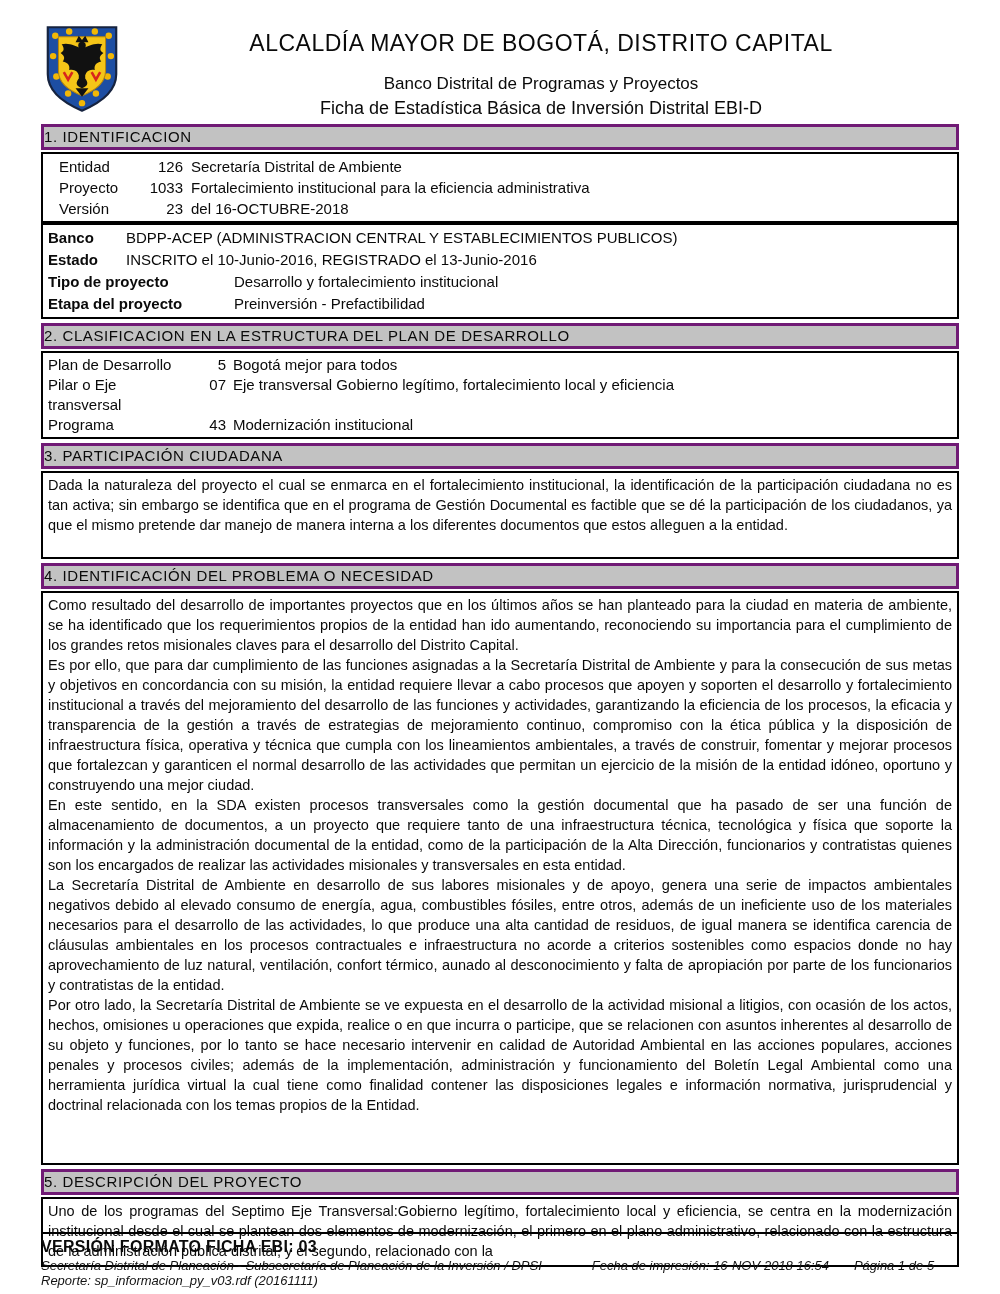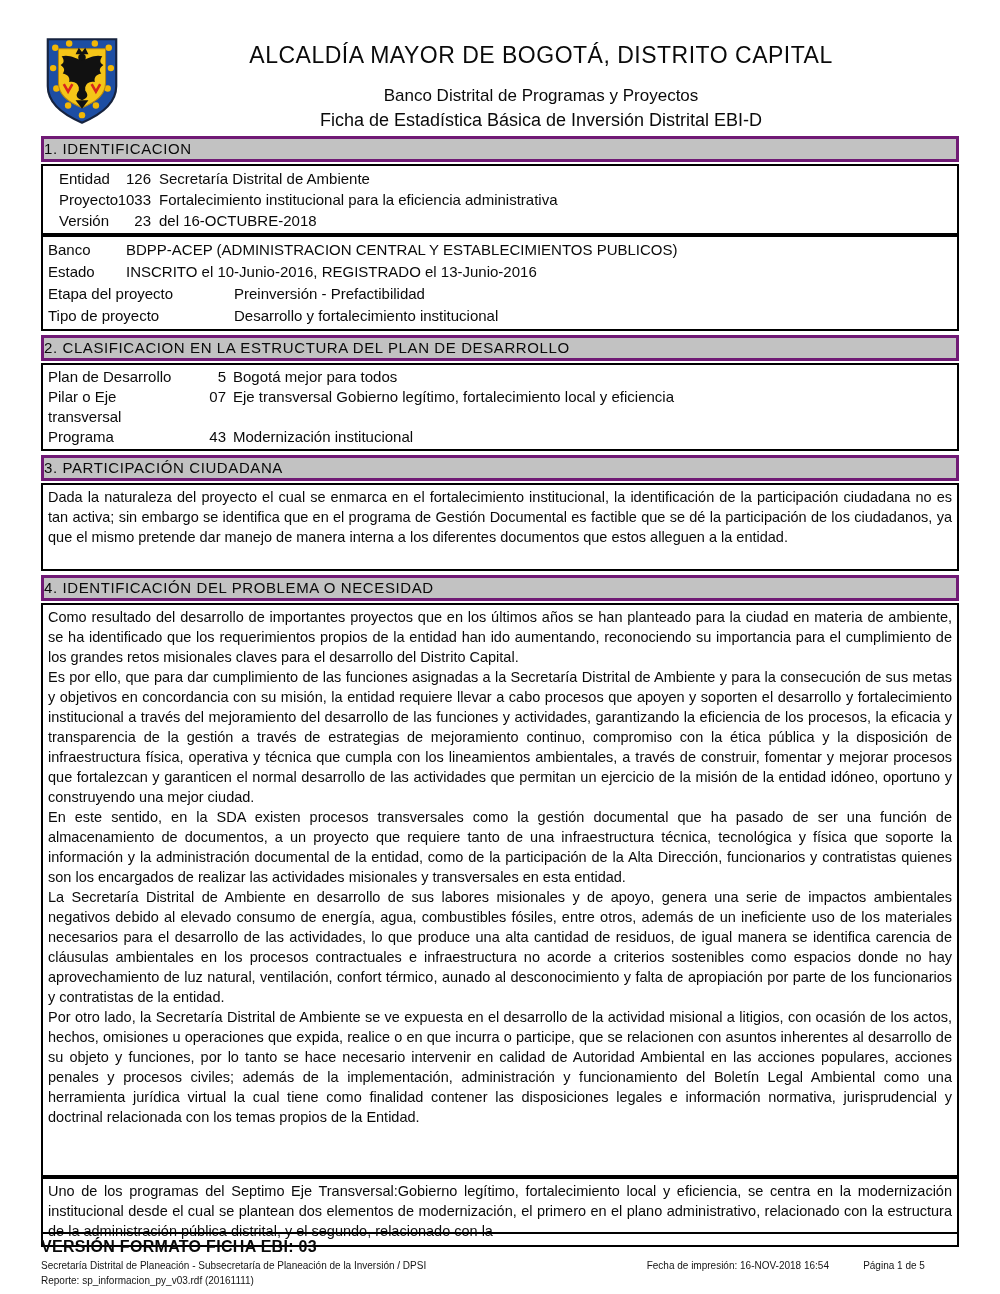--- a/index.html
+++ b/index.html
@@ -3,60 +3,60 @@
 <meta charset="utf-8">
 <style>
   html,body{margin:0;padding:0;}
   body{
     width:1000px;height:1294px;background:#ffffff;position:relative;
     font-family:"Liberation Sans", sans-serif;color:#0a0a0a;
     -webkit-font-smoothing:antialiased;overflow:hidden;
   }
   .content{margin:0 41px;}
   
-  .doc-header{display:flex;align-items:flex-start;padding-top:36px;}
+  .doc-header{display:flex;align-items:flex-start;padding-top:24px;}
   .logo{width:80px;flex:0 0 80px;margin-left:2px;}
   .titles{flex:1;text-align:center;padding-top:6px;}
   .org{font-size:23px;letter-spacing:.5px;white-space:nowrap;}
   .sub1{font-size:17px;margin-top:17px;}
   .sub2{font-size:18px;margin-top:4px;}
   
   .bar{
     background:#c2c2c2;border:3px solid #701a75;text-align:left;
     font-size:15px;letter-spacing:.6px;height:20px;line-height:20px;
     margin-top:4px;margin-bottom:2px;
   }
   .box{border:2px solid #000;background:#fff;padding:2px 5px;}
   .box.stack-top{border-bottom-width:2px;padding-left:16px;}
   .box.stack-bottom{margin-top:0;}
   
   .kv{display:flex;font-size:15px;line-height:21px;}
   .kv .k{flex:0 0 auto;}
-  .kv .code{text-align:right;white-space:nowrap;}
+  .kv .code{text-align:right;white-space:nowrap;margin-left:32px;}
   .kv .t{margin-left:8px;flex:1;}
   .s1a .k{width:58px;}
   .s1a .code{width:34px;}
   .s1b{line-height:22px;}
-  .s1b .k{width:70px;}
+  .s1b .k{width:70px;font-weight:bold;}
   .s1b.wide .k{width:178px;}
   .s2row{line-height:20px;}
   .s2row .k{width:136px;}
   .s2row .code{width:24px;margin-left:18px;}
   .s2row .t{margin-left:7px;}
   
   .txt{font-size:14.5px;line-height:20px;text-align:justify;}
   .txt p{margin:0;}
   .box.tall{min-height:566px;}
   .box.s3h{min-height:80px;}
   .box.s5h{min-height:62px;}
   
   .footer{position:absolute;left:41px;right:41px;bottom:6px;}
   .frule{border-top:2px solid #000;margin-bottom:4px;}
   .fversion{font-size:16px;letter-spacing:.3px;margin-bottom:2px;font-weight:bold;}
-  .frow{display:flex;font-size:10px;line-height:15px;color:#141414;}
+  .frow{display:flex;font-size:13px;line-height:15px;color:#141414;font-style:italic;}
   .frow .fl{flex:1;}
   .frow .fd{flex:0 0 auto;}
   .frow .fp{flex:0 0 130px;text-align:center;}
   .frow .fr{flex:0 0 auto;text-align:right;}
 </style>
 </head>
 <body>
 
 <div class="content">
 
@@ -118,26 +118,26 @@
   <div class="box stack-bottom">
     <div class="kv s1b">
       <span class="k">Banco</span>
       <span class="t">BDPP-ACEP (ADMINISTRACION CENTRAL Y ESTABLECIMIENTOS PUBLICOS)</span>
     </div>
     <div class="kv s1b">
       <span class="k">Estado</span>
       <span class="t">INSCRITO el 10-Junio-2016, REGISTRADO el 13-Junio-2016</span>
     </div>
     <div class="kv s1b wide">
+      <span class="k">Tipo de proyecto</span>
+      <span class="t">Desarrollo y fortalecimiento institucional</span>
+    </div>
+    <div class="kv s1b wide">
       <span class="k">Etapa del proyecto</span>
       <span class="t">Preinversión - Prefactibilidad</span>
-    </div>
-    <div class="kv s1b wide">
-      <span class="k">Tipo de proyecto</span>
-      <span class="t">Desarrollo y fortalecimiento institucional</span>
     </div>
   </div>
 
   <div class="bar">2. CLASIFICACION EN LA ESTRUCTURA DEL PLAN DE DESARROLLO</div>
   <div class="box">
     <div class="kv s2row">
       <span class="k">Plan de Desarrollo</span>
       <span class="code">5</span>
       <span class="t">Bogotá mejor para todos</span>
     </div>
@@ -160,20 +160,21 @@
 
   <div class="bar">4. IDENTIFICACIÓN DEL PROBLEMA O NECESIDAD</div>
   <div class="box txt tall">
     <p>Como resultado del desarrollo de importantes proyectos que en los últimos años se han planteado para la ciudad en materia de ambiente, se ha identificado que los requerimientos propios de la entidad han ido aumentando, reconociendo su importancia para el cumplimiento de los grandes retos misionales claves para el desarrollo del Distrito Capital.</p>
     <p>Es por ello, que para dar cumplimiento de las funciones asignadas a la Secretaría Distrital de Ambiente y para la consecución de sus metas y objetivos en concordancia con su misión, la entidad requiere llevar a cabo procesos que apoyen y soporten el desarrollo y fortalecimiento institucional a través del mejoramiento del desarrollo de las funciones y actividades, garantizando la eficiencia de los procesos, la eficacia y transparencia de la gestión a través de estrategias de mejoramiento continuo, compromiso con la ética pública y la disposición de infraestructura física, operativa y técnica que cumpla con los lineamientos ambientales, a través de construir, fomentar y mejorar procesos que fortalezcan y garanticen el normal desarrollo de las actividades que permitan un ejercicio de la misión de la entidad idóneo, oportuno y construyendo una mejor ciudad.</p>
     <p>En este sentido,  en la SDA existen procesos transversales como la gestión documental que ha pasado de ser una función de almacenamiento de documentos, a un proyecto que requiere tanto de una infraestructura técnica, tecnológica y física que soporte la información y la administración documental de la entidad, como de la participación de la Alta Dirección, funcionarios y contratistas quienes son los encargados de realizar las actividades misionales y transversales en esta entidad.</p>
     <p>La Secretaría Distrital de Ambiente en desarrollo de sus labores misionales y de apoyo, genera una serie de impactos ambientales negativos debido al elevado consumo de energía, agua, combustibles fósiles, entre otros, además de un ineficiente uso de los materiales necesarios para el desarrollo de las actividades, lo que produce una alta cantidad de residuos, de igual manera se identifica carencia de cláusulas ambientales en los procesos contractuales e infraestructura no acorde a criterios sostenibles como espacios donde no hay aprovechamiento de luz natural, ventilación, confort térmico, aunado al desconocimiento y falta de apropiación por parte de los funcionarios y contratistas de la entidad.</p>
     <p>Por otro lado, la Secretaría Distrital de Ambiente se ve expuesta en el desarrollo de la actividad misional a litigios, con ocasión de los actos, hechos, omisiones u operaciones que expida, realice o en que incurra o participe, que se relacionen con asuntos inherentes al desarrollo de su objeto y funciones, por lo tanto se hace necesario intervenir en calidad de Autoridad Ambiental en las acciones populares, acciones penales y procesos civiles; además de la implementación, administración y funcionamiento del Boletín Legal Ambiental como una herramienta jurídica virtual la cual tiene como finalidad contener las disposiciones legales e información normativa, jurisprudencial y doctrinal relacionada con los temas propios de la Entidad.</p>
   </div>
 
+  <div class="bar">5. DESCRIPCIÓN DEL PROYECTO</div>
   <div class="box txt s5h">
     <p>Uno de los programas del Septimo Eje Transversal:Gobierno legítimo, fortalecimiento local y eficiencia, se centra en la modernización institucional desde el cual se plantean dos elementos de modernización, el primero en el plano administrativo, relacionado con la estructura de la administración pública distrital, y el segundo, relacionado con la</p>
   </div>
 
 </div>
 
 <div class="footer">
   <div class="frule"></div>
   <div class="fversion">VERSIÓN FORMATO FICHA EBI: 03</div>
   <div class="frow">

